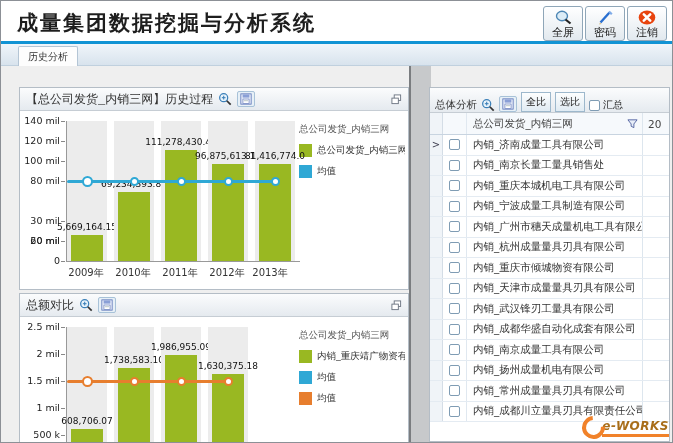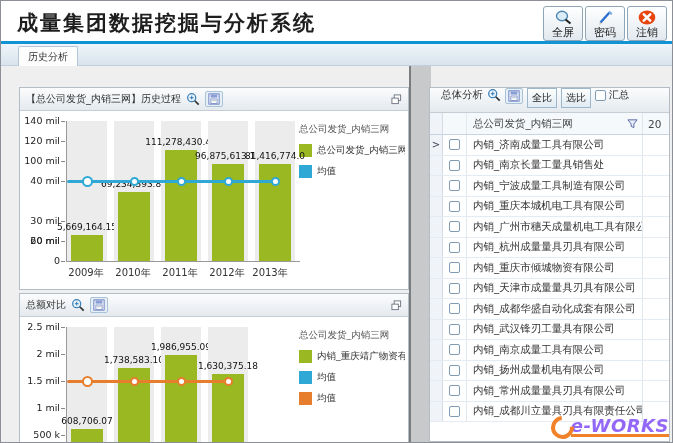--- a/index.html
+++ b/index.html
@@ -20,21 +20,21 @@
     border-radius:2px 2px 0 0;font-size:10px;color:#333;padding:3px 9px 0;box-sizing:border-box;cursor:pointer;}
 
   
   .main{position:absolute;left:0;top:65px;right:0;bottom:0;background:#efefef;}
   .charts-panel{position:absolute;left:18px;top:21px;width:390px;}
   .chart-box{position:relative;background:#fff;border:1px solid #b4bdc6;box-sizing:border-box;margin-bottom:3px;}
   #cbox0{height:203px;}
   #cbox1{height:200px;}
   .chart-header{height:23px;background:linear-gradient(#fbfcfd,#e5eaef);border-bottom:1px solid #c6cdd4;
     display:flex;align-items:center;gap:5px;padding:0 6px;box-sizing:border-box;}
-  .chart-title{font-size:10px;color:#333;white-space:nowrap;}
+  .chart-title{font-size:12px;color:#333;white-space:nowrap;font-family:Liberation Mono, monospace;}
   .hdr-btn{display:flex;align-items:center;justify-content:center;cursor:pointer;}
   .hdr-btn.save{border:1px solid #a8c2d8;background:#e7f0f7;padding:1px 2px;border-radius:2px;}
   .restore-btn{margin-left:auto;cursor:pointer;}
 
   .chart-body{position:relative;height:176px;}
   .ytick{position:absolute;left:0;width:40px;text-align:right;font-size:9.5px;color:#222;white-space:nowrap;}
   .ytick::after{content:"";position:absolute;right:-5px;top:6px;width:4px;height:1px;background:#888;}
   .plot-area{position:absolute;border-left:1px solid #999;border-bottom:1px solid #999;box-sizing:content-box;}
   .band{position:absolute;top:0;bottom:0;background:#ececec;}
   .bar{position:absolute;bottom:0;}
@@ -47,21 +47,21 @@
   .legend-item{display:flex;align-items:center;gap:5px;margin-bottom:8px;}
   .swatch{width:13px;height:13px;flex:none;}
   .legend-item span.lbl{font-size:9.5px;color:#333;white-space:nowrap;overflow:hidden;}
 
   
   .splitter{position:absolute;left:408px;top:0;bottom:0;width:20px;background:#c7c9cb;border-left:2px solid #7a7d80;cursor:col-resize;}
 
   
   .right-panel{position:absolute;left:428px;top:21px;right:2px;bottom:0;background:#fff;border:1px solid #b4bdc6;box-sizing:border-box;}
   .rp-header{height:25px;background:linear-gradient(#fbfcfd,#e5eaef);border-bottom:1px solid #c6cdd4;
-    display:flex;align-items:flex-start;gap:4px;padding:0 11px;box-sizing:border-box;}
+    display:flex;align-items:flex-end;gap:4px;padding:0 5px;box-sizing:border-box;}
   .rp-title{font-size:10.5px;color:#333;white-space:nowrap;}
   .rp-btn{font-size:10px;color:#222;padding:2px 4px;border:1px solid #9db8cc;background:linear-gradient(#fdfefe,#e0ebf3);cursor:pointer;white-space:nowrap;}
   .rp-check{display:flex;align-items:center;gap:3px;font-size:10px;color:#222;cursor:pointer;white-space:nowrap;}
   .checkbox{width:11px;height:11px;background:#fff;border:1px solid #7f9cb4;border-radius:2px;box-sizing:border-box;flex:none;cursor:pointer;}
 
   .table{position:absolute;left:0;top:25px;right:0;bottom:0;overflow:hidden;}
   .thead{display:flex;height:21px;border-bottom:1px solid #c8d4e0;background:#f6f9fc;align-items:center;}
   .c-ind{width:13px;height:100%;border-right:1px solid #d4dde6;background:#f0f4f8;box-sizing:border-box;
     font-size:10px;color:#445;display:flex;align-items:center;justify-content:center;flex:none;}
   .c-chk{width:24px;height:100%;border-right:1px solid #e0e8f0;display:flex;align-items:center;justify-content:center;flex:none;box-sizing:border-box;}
@@ -70,21 +70,21 @@
   .thead .nm{color:#444;}
   .c-val{width:27px;height:100%;border-left:1px solid #dde6ee;display:flex;align-items:center;padding-left:5px;
     font-size:10.5px;color:#444;flex:none;box-sizing:border-box;overflow:hidden;}
   .funnel{margin-left:auto;margin-right:4px;cursor:pointer;flex:none;}
   .trow{display:flex;height:19.5px;border-bottom:1px solid #e4ebf2;align-items:center;cursor:pointer;}
 
   
   .watermark{position:absolute;right:3px;bottom:3px;display:flex;align-items:center;opacity:.92;z-index:5;pointer-events:none;}
   .wm-swoosh{width:15px;height:15px;border:4px solid #f07818;border-radius:50%;border-top-color:transparent;
     transform:rotate(40deg);display:inline-block;margin-right:-3px;}
-  .wm-text{font-size:18px;font-weight:bold;font-style:italic;color:#8b5cf6;letter-spacing:.5px;
+  .wm-text{font-size:12px;font-weight:bold;font-style:italic;color:#a16207;letter-spacing:.5px;
     border-bottom:3px solid #f07818;line-height:16px;}
 </style>
 </head>
 <body>
 
 <div class="window">
 
   <div class="titlebar">
     <div class="app-title">成量集团数据挖掘与分析系统</div>
     <div class="topbtns">
@@ -185,21 +185,21 @@
               <div class="meanline" style="left: 0px; top: 58.583px; width: 211px; background: rgb(47, 168, 213);"></div>
               <div class="marker" style="left: 14.5px; top: 54.583px; width: 11px; height: 11px; border: 2px solid rgb(47, 168, 213);"></div>
               <div class="marker" style="left: 62.5px; top: 55.583px; width: 9px; height: 9px; border: 2px solid rgb(47, 168, 213);"></div>
               <div class="marker" style="left: 109.5px; top: 55.583px; width: 9px; height: 9px; border: 2px solid rgb(47, 168, 213);"></div>
               <div class="marker" style="left: 156.5px; top: 55.583px; width: 9px; height: 9px; border: 2px solid rgb(47, 168, 213);"></div>
               <div class="marker" style="left: 203.5px; top: 55.583px; width: 9px; height: 9px; border: 2px solid rgb(47, 168, 213);"></div>
             </div>
             <div class="ytick" style="top: 4px;">140 mil</div>
             <div class="ytick" style="top: 24px;">120 mil</div>
             <div class="ytick" style="top: 44px;">100 mil</div>
-            <div class="ytick" style="top: 64px;">40 mil</div>
+            <div class="ytick" style="top: 64px;">80 mil</div>
             <div class="ytick" style="top: 84px; margin-top: 40px;">60 mil</div>
             <div class="ytick" style="top: 104px;">30 mil</div>
             <div class="ytick" style="top: 124px;">20 mil</div>
             <div class="ytick" style="top: 144px;">0</div>
             <div class="xlabel" style="left: 46px; width: 40px; top: 155px;">2009年</div>
             <div class="xlabel" style="left: 93px; width: 40px; top: 155px;">2010年</div>
             <div class="xlabel" style="left: 140px; width: 40px; top: 155px;">2011年</div>
             <div class="xlabel" style="left: 187px; width: 40px; top: 155px;">2012年</div>
             <div class="xlabel" style="left: 230px; width: 40px; top: 155px;">2013年</div>
           </div>
@@ -339,40 +339,40 @@
                 <span class="nm">内销_南京长量工量具销售处</span>
               </div>
               <div class="c-val"></div>
             </div>
             <div class="trow">
               <div class="c-ind"></div>
               <div class="c-chk">
                 <div class="checkbox"></div>
               </div>
               <div class="c-name">
+                <span class="nm">内销_重庆本城机电工具有限公司</span>
+              </div>
+              <div class="c-val"></div>
+            </div>
+            <div class="trow">
+              <div class="c-ind"></div>
+              <div class="c-chk">
+                <div class="checkbox"></div>
+              </div>
+              <div class="c-name">
                 <span class="nm">内销_宁波成量工具制造有限公司</span>
               </div>
               <div class="c-val"></div>
             </div>
             <div class="trow">
               <div class="c-ind"></div>
               <div class="c-chk">
                 <div class="checkbox"></div>
               </div>
               <div class="c-name">
-                <span class="nm">内销_重庆本城机电工具有限公司</span>
-              </div>
-              <div class="c-val"></div>
-            </div>
-            <div class="trow">
-              <div class="c-ind"></div>
-              <div class="c-chk">
-                <div class="checkbox"></div>
-              </div>
-              <div class="c-name">
                 <span class="nm">内销_广州市穗天成量机电工具有限公司</span>
               </div>
               <div class="c-val"></div>
             </div>
             <div class="trow">
               <div class="c-ind"></div>
               <div class="c-chk">
                 <div class="checkbox"></div>
               </div>
               <div class="c-name">
@@ -399,31 +399,31 @@
                 <span class="nm">内销_天津市成量量具刃具有限公司</span>
               </div>
               <div class="c-val"></div>
             </div>
             <div class="trow">
               <div class="c-ind"></div>
               <div class="c-chk">
                 <div class="checkbox"></div>
               </div>
               <div class="c-name">
+                <span class="nm">内销_武汉锋刃工量具有限公司</span>
+              </div>
+              <div class="c-val"></div>
+            </div>
+            <div class="trow">
+              <div class="c-ind"></div>
+              <div class="c-chk">
+                <div class="checkbox"></div>
+              </div>
+              <div class="c-name">
                 <span class="nm">内销_成都华盛自动化成套有限公司</span>
-              </div>
-              <div class="c-val"></div>
-            </div>
-            <div class="trow">
-              <div class="c-ind"></div>
-              <div class="c-chk">
-                <div class="checkbox"></div>
-              </div>
-              <div class="c-name">
-                <span class="nm">内销_武汉锋刃工量具有限公司</span>
               </div>
               <div class="c-val"></div>
             </div>
             <div class="trow">
               <div class="c-ind"></div>
               <div class="c-chk">
                 <div class="checkbox"></div>
               </div>
               <div class="c-name">
                 <span class="nm">内销_南京成量工具有限公司</span>

